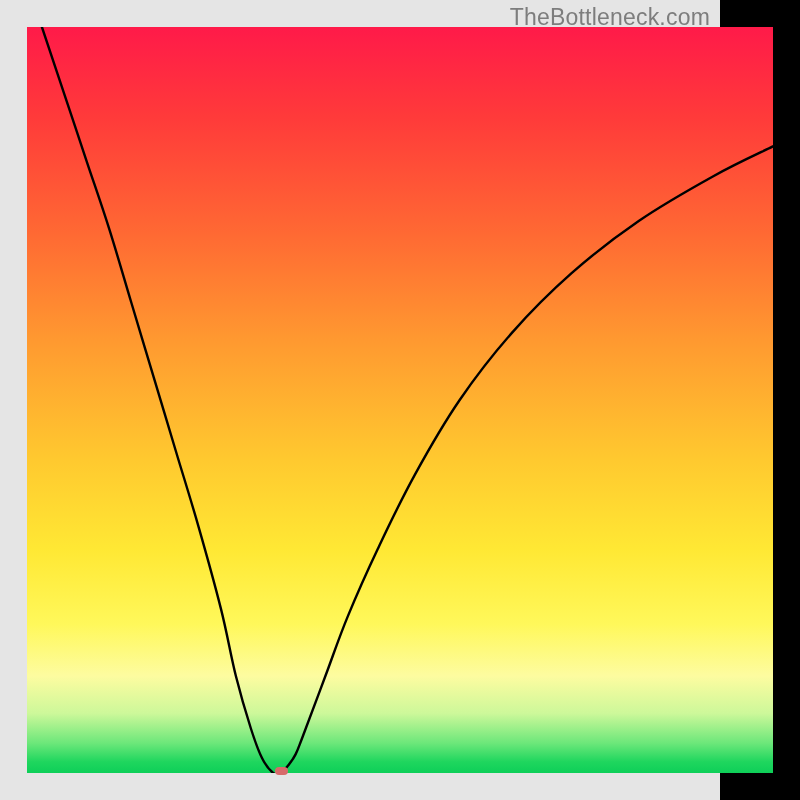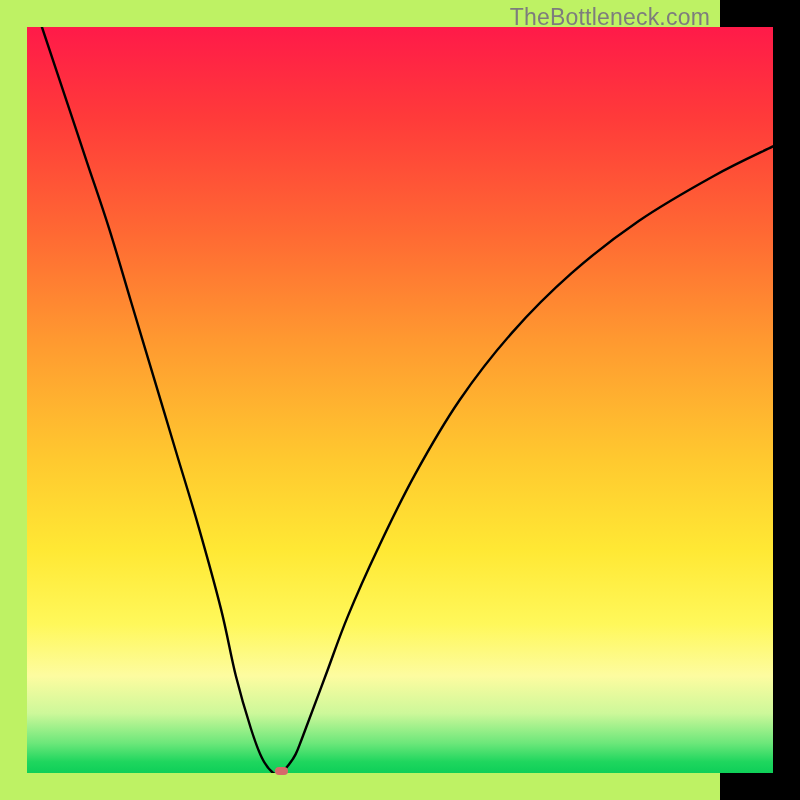--- a/index.html
+++ b/index.html
@@ -8,21 +8,21 @@
     width: 800px;
     height: 800px;
     background: #000;
     font-family: Arial, Helvetica, sans-serif;
     overflow: hidden;
   }
   .frame {
     position: relative;
     width: 720px;
     height: 800px;
-    background: #bef264;
+    background: #e5e5e5;
   }
   .plot-area {
     position: absolute;
     left: 27px;
     top: 27px;
     width: 746px;
     height: 746px;
     background: linear-gradient(to bottom,
       #ff1a49 0%,
       #ff3a3a 12%,

